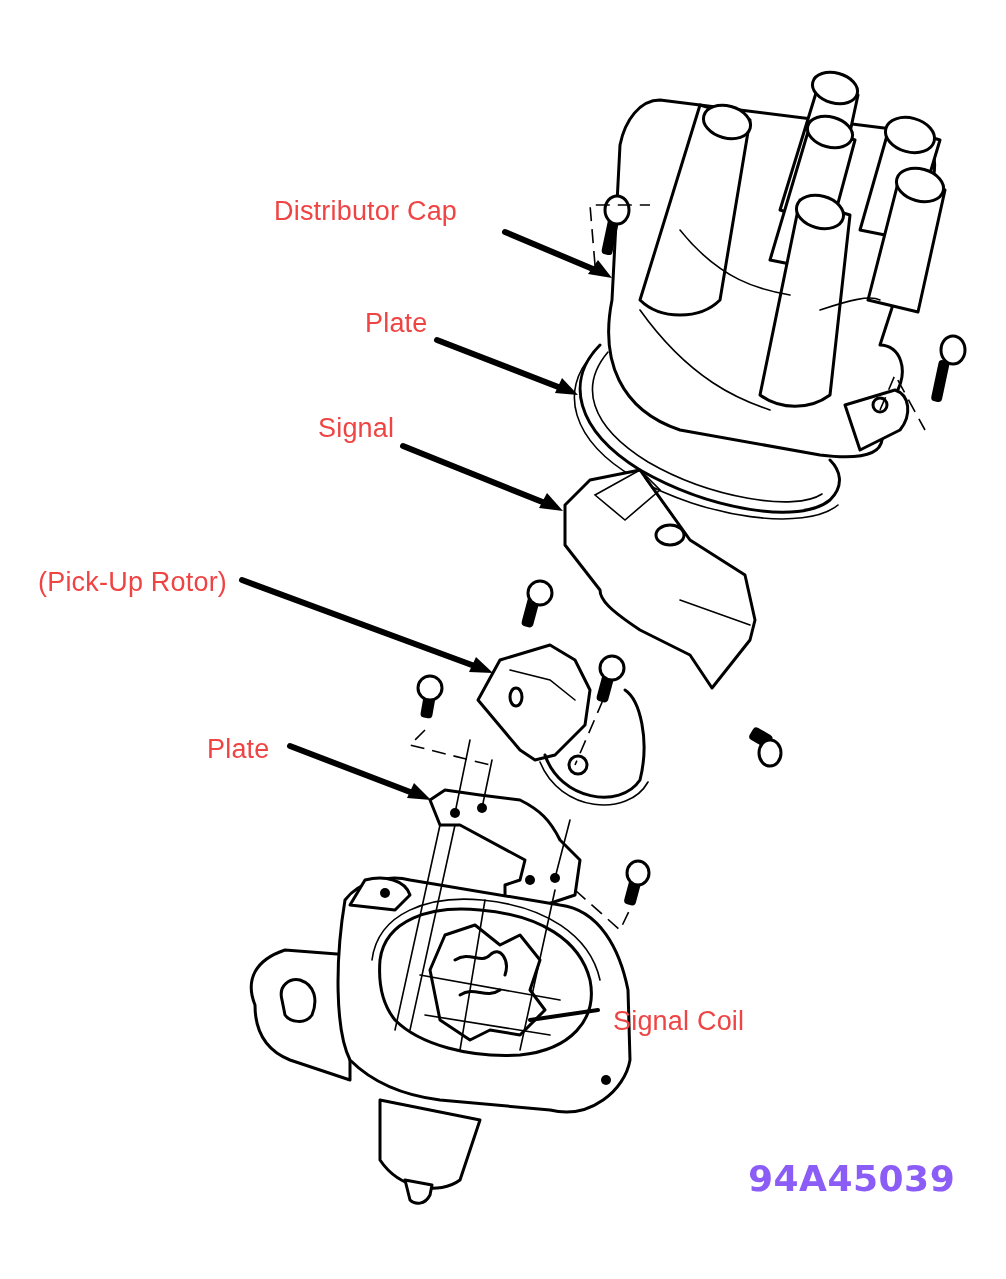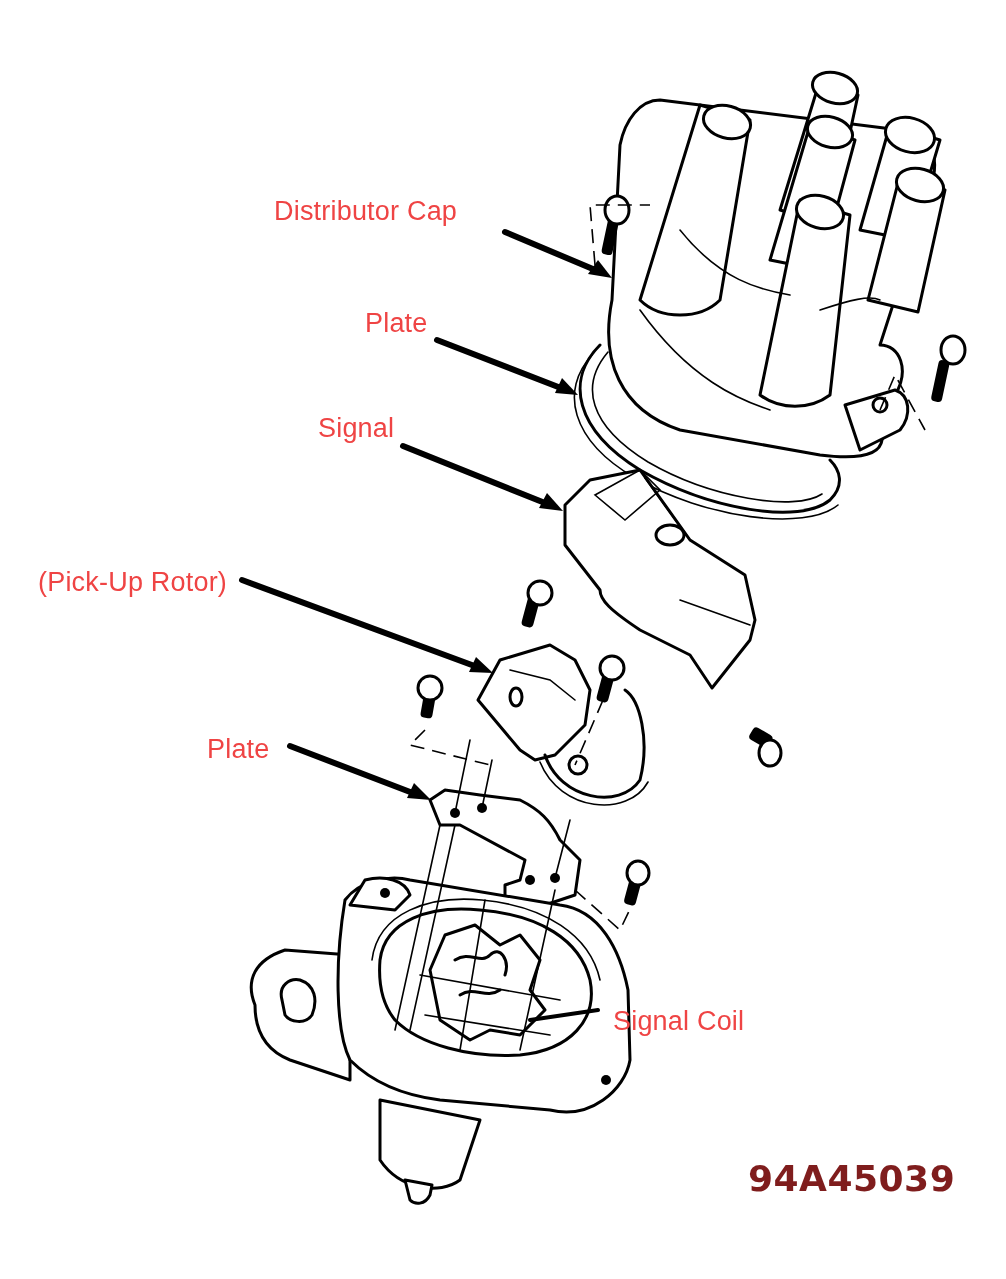--- a/index.html
+++ b/index.html
@@ -1,19 +1,19 @@
 <!DOCTYPE html>
 <html><head>
 <meta charset="utf-8">
 <style>
   html, body { margin: 0; padding: 0; background: #ffffff; }
   body { width: 1006px; height: 1279px; position: relative; overflow: hidden; }
   #diagram { position: absolute; left: 0; top: 0; width: 1006px; height: 1279px; }
   .lbl { position: absolute; font-family: "Liberation Sans", sans-serif; font-size: 27px; color: #ef4444; line-height: 30px; white-space: nowrap; letter-spacing: 0.2px; }
-  .fig-id { position: absolute; font-family: "DejaVu Sans", sans-serif; font-weight: bold; font-size: 36px; color: #7f1d1d; letter-spacing: 0.5px; }
+  .fig-id { position: absolute; font-family: "DejaVu Sans", sans-serif; font-weight: bold; font-size: 36px; color: #8b5cf6; letter-spacing: 0.5px; }
   svg .ln { fill: none; stroke: #000; stroke-width: 3; stroke-linejoin: round; stroke-linecap: round; }
   svg .thin { fill: none; stroke: #000; stroke-width: 1.6; stroke-linecap: round; }
   svg .dash { fill: none; stroke: #000; stroke-width: 1.6; stroke-dasharray: 14 8; }
   svg .fill { fill: #fff; stroke: #000; stroke-width: 3; stroke-linejoin: round; }
   svg .blk { fill: #000; }
   svg .arrow { stroke: #000; stroke-width: 6; stroke-linecap: round; }
 </style>
 </head>
 <body>
 

